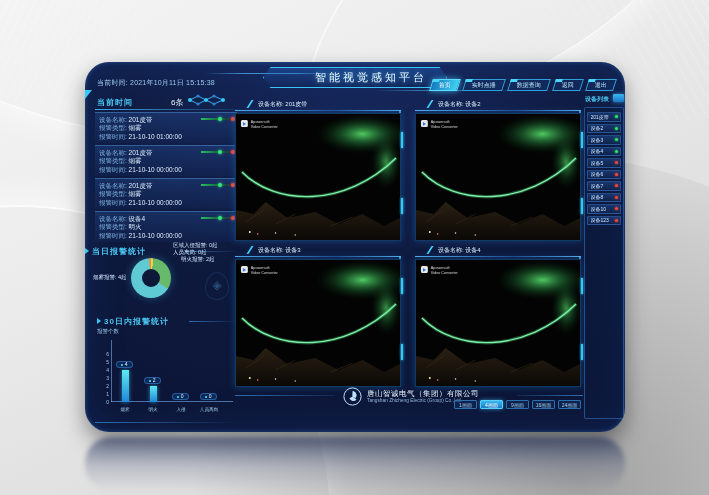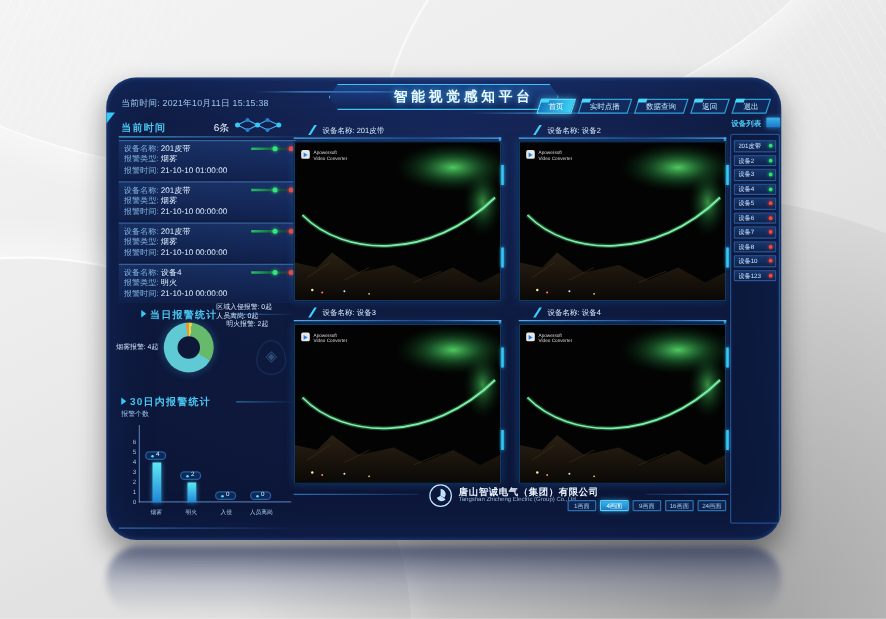--- a/index.html
+++ b/index.html
@@ -21,21 +21,21 @@
     background:radial-gradient(130% 150% at 50% -5%,#182a60 0%,#0e1a3e 42%,#0a1230 100%);
     box-shadow:0 10px 22px rgba(0,0,0,.4),inset 0 0 40px rgba(35,90,200,.22),inset 0 0 4px rgba(90,170,255,.35);
     color:#cfe6ff;}
   .corner-wedge{position:absolute;left:0;top:28px;width:0;height:0;border-left:7px solid #38c9f6;border-bottom:9px solid transparent;}
 
   
   .time{position:absolute;left:12px;top:16px;font-size:7px;letter-spacing:.2px;color:#9cc9f0;white-space:nowrap;}
   .title-wrap{position:absolute;left:50%;top:5px;transform:translateX(-50%);width:184px;height:21px;display:flex;align-items:center;justify-content:center;
     border:1px solid #3ec3f5;background:linear-gradient(180deg,rgba(40,120,220,.30),rgba(12,40,95,.25));
     clip-path:polygon(4% 0%,96% 0%,100% 50%,96% 100%,4% 100%,0% 50%);}
-  .title{font-size:11px;font-weight:bold;letter-spacing:3px;color:#e8f8ff;text-shadow:0 0 6px rgba(70,200,255,.8);white-space:nowrap;margin-left:32px;}
+  .title{font-size:11px;font-weight:normal;letter-spacing:3px;color:#e8f8ff;text-shadow:0 0 6px rgba(70,200,255,.8);white-space:nowrap;margin-left:32px;}
   .hline{position:absolute;height:1px;background:linear-gradient(90deg,transparent,#3f8fd0 30%,#3f8fd0 70%,transparent);}
   .hl1{left:120px;top:11px;width:130px;}
   .hl2{left:290px;top:28px;width:140px;opacity:.7;}
   .nav{position:absolute;right:10px;top:17px;display:flex;gap:5px;}
   .nav-btn{position:relative;height:12px;padding:0 7px;border:1px solid #2f9fd8;background:rgba(18,55,115,.4);transform:skewX(-18deg);display:flex;align-items:center;justify-content:center;cursor:pointer;}
   .nav-btn::before{content:"";position:absolute;left:-1px;top:-1px;width:7px;height:3px;background:#49d6f8;}
   .nav-btn>span{transform:skewX(18deg);font-size:6px;color:#bfeaff;white-space:nowrap;}
   .nav-btn.active{background:linear-gradient(90deg,#1679c0,#3ed2f5);border-color:#5fdcff;box-shadow:0 0 6px rgba(70,210,255,.7);}
   .nav-btn.active>span{color:#fff;}
 
@@ -50,21 +50,21 @@
     border-top:1px solid rgba(95,175,255,.45);}
   .arow{font-size:6.5px;line-height:8.6px;white-space:nowrap;overflow:hidden;}
   .arow .lbl{color:#7fb2e0;}
   .arow .val{color:#ddefff;}
   .meter{position:absolute;right:4px;top:5px;width:32px;height:2px;background:linear-gradient(90deg,#27c063,#15623a 55%,#27313f);}
   .meter .dg{position:absolute;left:17px;top:-1px;width:4px;height:4px;border-radius:50%;background:#35e57a;box-shadow:0 0 3px #35e57a;}
   .meter .dr{position:absolute;right:-2px;top:-1px;width:4px;height:4px;border-radius:50%;background:#ff4b3a;box-shadow:0 0 3px #ff4b3a;}
 
   .sec-title{position:absolute;font-size:8px;font-weight:bold;color:#49c6f1;letter-spacing:1px;white-space:nowrap;}
   .sec-title::before{content:"";display:inline-block;width:0;height:0;border-left:4px solid #38c9f6;border-top:3px solid transparent;border-bottom:3px solid transparent;margin-right:3px;}
-  .sec1{left:28px;top:184px;}
+  .sec1{left:0;top:184px;}
   .sec2{left:12px;top:254px;}
   .sec-deco{position:absolute;height:1px;background:linear-gradient(90deg,#2a6fb0,transparent);}
   .sd1{left:100px;top:189px;width:52px;}
   .sd2{left:104px;top:259px;width:48px;}
 
   
   .donut{position:absolute;left:46px;top:196px;width:40px;height:40px;border-radius:50%;box-shadow:0 0 8px rgba(60,180,230,.35);}
   .donut::after{content:"";position:absolute;inset:11px;border-radius:50%;background:#0d1838;}
   .donut-label{position:absolute;font-size:5.5px;color:#cfe6ff;white-space:nowrap;}
   .emblem{position:absolute;left:120px;top:210px;width:24px;height:28px;opacity:.35;color:#5fb0e8;font-size:12px;text-align:center;line-height:24px;border:1px solid rgba(80,160,255,.4);border-radius:50% 50% 50% 50%/60% 60% 40% 40%;}
@@ -101,21 +101,21 @@
   .dev-tab{position:absolute;left:528px;top:32px;width:11px;height:8px;background:linear-gradient(180deg,#3db4f0,#1b77c4);border-radius:1px;cursor:pointer;box-shadow:0 0 4px rgba(70,200,255,.6);}
   .dev-box{position:absolute;left:499px;top:45px;width:40px;height:312px;border:1px solid rgba(60,130,220,.5);border-radius:2px;background:rgba(10,26,62,.45);padding:4px 2px;}
   .dev-item{position:relative;height:9.5px;margin-bottom:2px;padding:0 2.5px;display:flex;align-items:center;cursor:pointer;border-radius:1px;
     background:linear-gradient(180deg,#17366e,#0e234c);border:1px solid rgba(80,150,240,.35);}
   .dev-name{font-size:5px;color:#cfe6ff;flex:1;white-space:nowrap;overflow:hidden;}
   .dev-dot{width:3px;height:3px;border-radius:50%;flex:none;}
 
   
   .footer-brand{position:absolute;left:258px;top:325px;display:flex;align-items:center;gap:5px;}
   .brand-text{display:flex;flex-direction:column;line-height:1.25;}
-  .company-cn{font-size:7.5px;font-weight:bold;color:#eaf5ff;letter-spacing:.5px;white-space:nowrap;}
+  .company-cn{font-size:7.5px;font-weight:normal;color:#eaf5ff;letter-spacing:.5px;white-space:nowrap;}
   .company-en{font-size:4.8px;color:#8fb4da;white-space:nowrap;}
   .conn-l{position:absolute;left:150px;top:333px;width:100px;height:1px;background:linear-gradient(90deg,rgba(60,150,230,.7),rgba(60,150,230,.15));}
   .conn-r{position:absolute;left:432px;top:333px;width:66px;height:1px;background:linear-gradient(90deg,rgba(60,150,230,.15),rgba(60,150,230,.7));}
   .view-btns{position:absolute;left:369px;top:338px;display:flex;gap:3px;}
   .view-btn{min-width:23px;height:9px;padding:0 2px;display:flex;align-items:center;justify-content:center;font-size:5px;color:#9fd0f5;
     border:1px solid #2a6fb0;background:rgba(18,45,95,.5);border-radius:1px;cursor:pointer;white-space:nowrap;}
   .view-btn.active{background:linear-gradient(180deg,#39b7f0,#1b7cc8);color:#fff;border-color:#55d0ff;box-shadow:0 0 4px rgba(70,200,255,.6);}
 </style>
 </head>
 <body>

